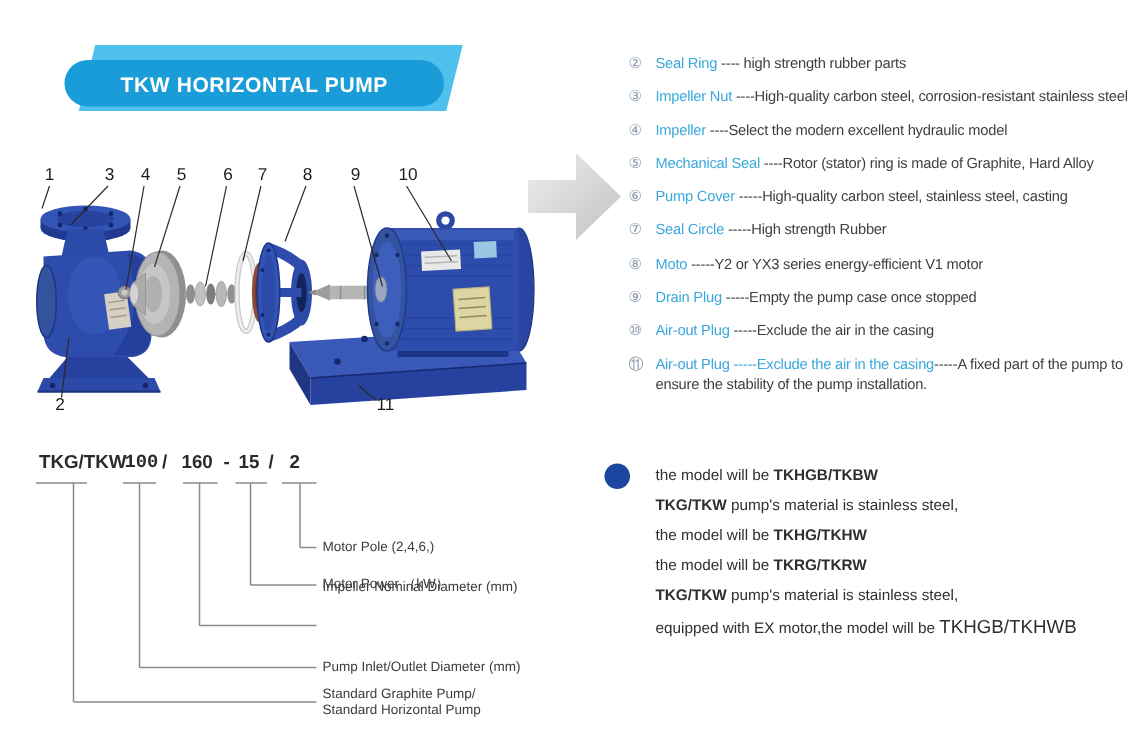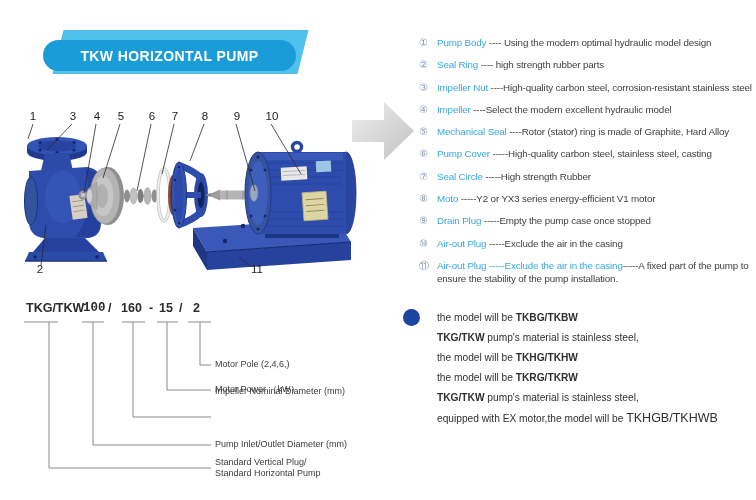--- a/index.html
+++ b/index.html
@@ -215,21 +215,20 @@
   <defs>
     <linearGradient id="agrad" x1="0" y1="0" x2="1" y2="1">
       <stop offset="0" stop-color="#eeeeee"></stop>
         <stop offset="1" stop-color="#c2c2c2"></stop>
     </linearGradient>
   </defs>
   <polygon points="0,22 32,22 32,4 62,33 32,62 32,44 0,44" fill="url(#agrad)"></polygon>
 </svg>
 
 <div class="parts-list">
-    <div class="pitem"><span class="pnum">①</span><span class="pname">Pump Body</span><span class="pdesc"> ---- Using the modern optimal hydraulic model design</span></div>
     <div class="pitem"><span class="pnum">②</span><span class="pname">Seal Ring</span><span class="pdesc"> ---- high strength rubber parts</span></div>
     <div class="pitem"><span class="pnum">③</span><span class="pname">Impeller Nut</span><span class="pdesc"> ----High-quality carbon steel, corrosion-resistant stainless steel</span></div>
     <div class="pitem"><span class="pnum">④</span><span class="pname">Impeller</span><span class="pdesc"> ----Select the modern excellent hydraulic model</span></div>
     <div class="pitem"><span class="pnum">⑤</span><span class="pname">Mechanical Seal</span><span class="pdesc"> ----Rotor (stator) ring is made of Graphite, Hard Alloy</span></div>
     <div class="pitem"><span class="pnum">⑥</span><span class="pname">Pump Cover</span><span class="pdesc"> -----High-quality carbon steel, stainless steel, casting</span></div>
     <div class="pitem"><span class="pnum">⑦</span><span class="pname">Seal Circle</span><span class="pdesc"> -----High strength Rubber</span></div>
     <div class="pitem"><span class="pnum">⑧</span><span class="pname">Moto</span><span class="pdesc"> -----Y2 or YX3 series energy-efficient V1 motor</span></div>
     <div class="pitem"><span class="pnum">⑨</span><span class="pname">Drain Plug</span><span class="pdesc"> -----Empty the pump case once stopped</span></div>
     <div class="pitem"><span class="pnum">⑩</span><span class="pname">Air-out Plug</span><span class="pdesc"> -----Exclude the air in the casing</span></div>
     <div class="pitem"><span class="pnum">⑪</span><span class="pname">Air-out Plug -----Exclude the air in the casing</span><span class="pdesc">-----A fixed part of the pump to ensure the stability of the pump installation.</span></div>
@@ -263,26 +262,26 @@
       <line x1="113" y1="99" x2="191" y2="99"></line>
       <line x1="73" y1="127" x2="191" y2="127"></line>
       <line x1="29" y1="150" x2="191" y2="150"></line>
     </g>
   </svg>
   <div id="model-labels">
       <div class="clabel" style="top: 359px;">Motor Pole (2,4,6,)</div>
       <div class="clabel" style="top: 384px;">Motor Power （kW）</div>
       <div class="clabel" style="top: 386px;">Impeller Nominal Diameter (mm)</div>
       <div class="clabel" style="top: 439px;">Pump Inlet/Outlet Diameter (mm)</div>
-      <div class="clabel" style="top: 457px;">Standard Vertical Plug/
+      <div class="clabel" style="top: 457px;">Standard Graphite Pump/
 Standard Horizontal Pump</div>
     </div>
 </div>
 
 <div class="bullet"></div>
 <div class="variants">
-    <div class="vline"><span>the model will be </span><span class="vb">TKBG/TKBW</span></div>
+    <div class="vline"><span>the model will be </span><span class="vb">TKHGB/TKBW</span></div>
     <div class="vline"><span class="vb">TKG/TKW</span><span> pump's material is stainless steel,</span></div>
     <div class="vline"><span>the model will be </span><span class="vb">TKHG/TKHW</span></div>
     <div class="vline"><span>the model will be </span><span class="vb">TKRG/TKRW</span></div>
     <div class="vline"><span class="vb">TKG/TKW</span><span> pump's material is stainless steel,</span></div>
     <div class="vline"><span>equipped with EX motor,the model will be </span><span class="vbig">TKHGB/TKHWB</span></div>
   </div>
 
 </body></html>

